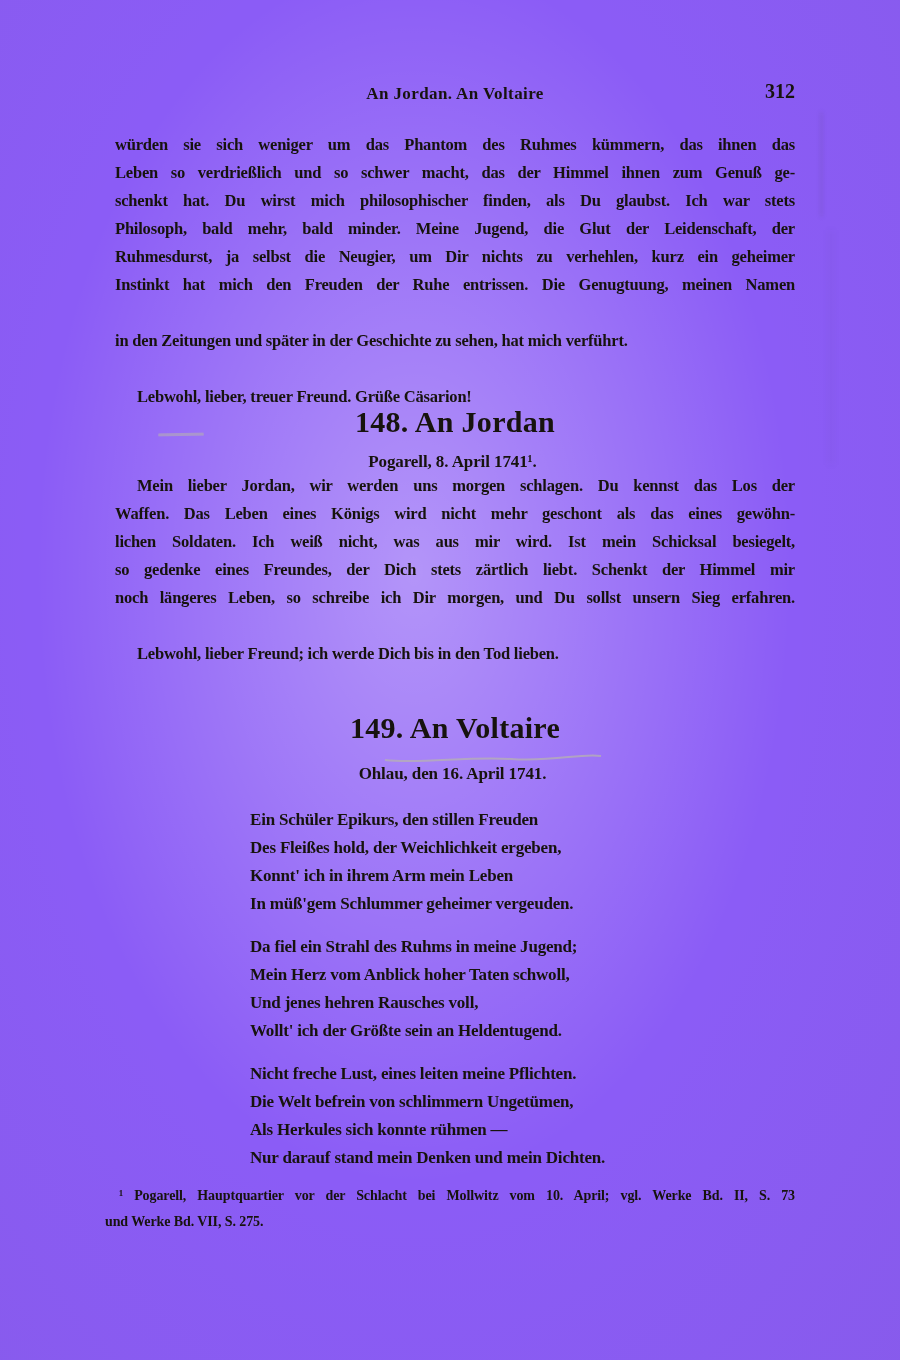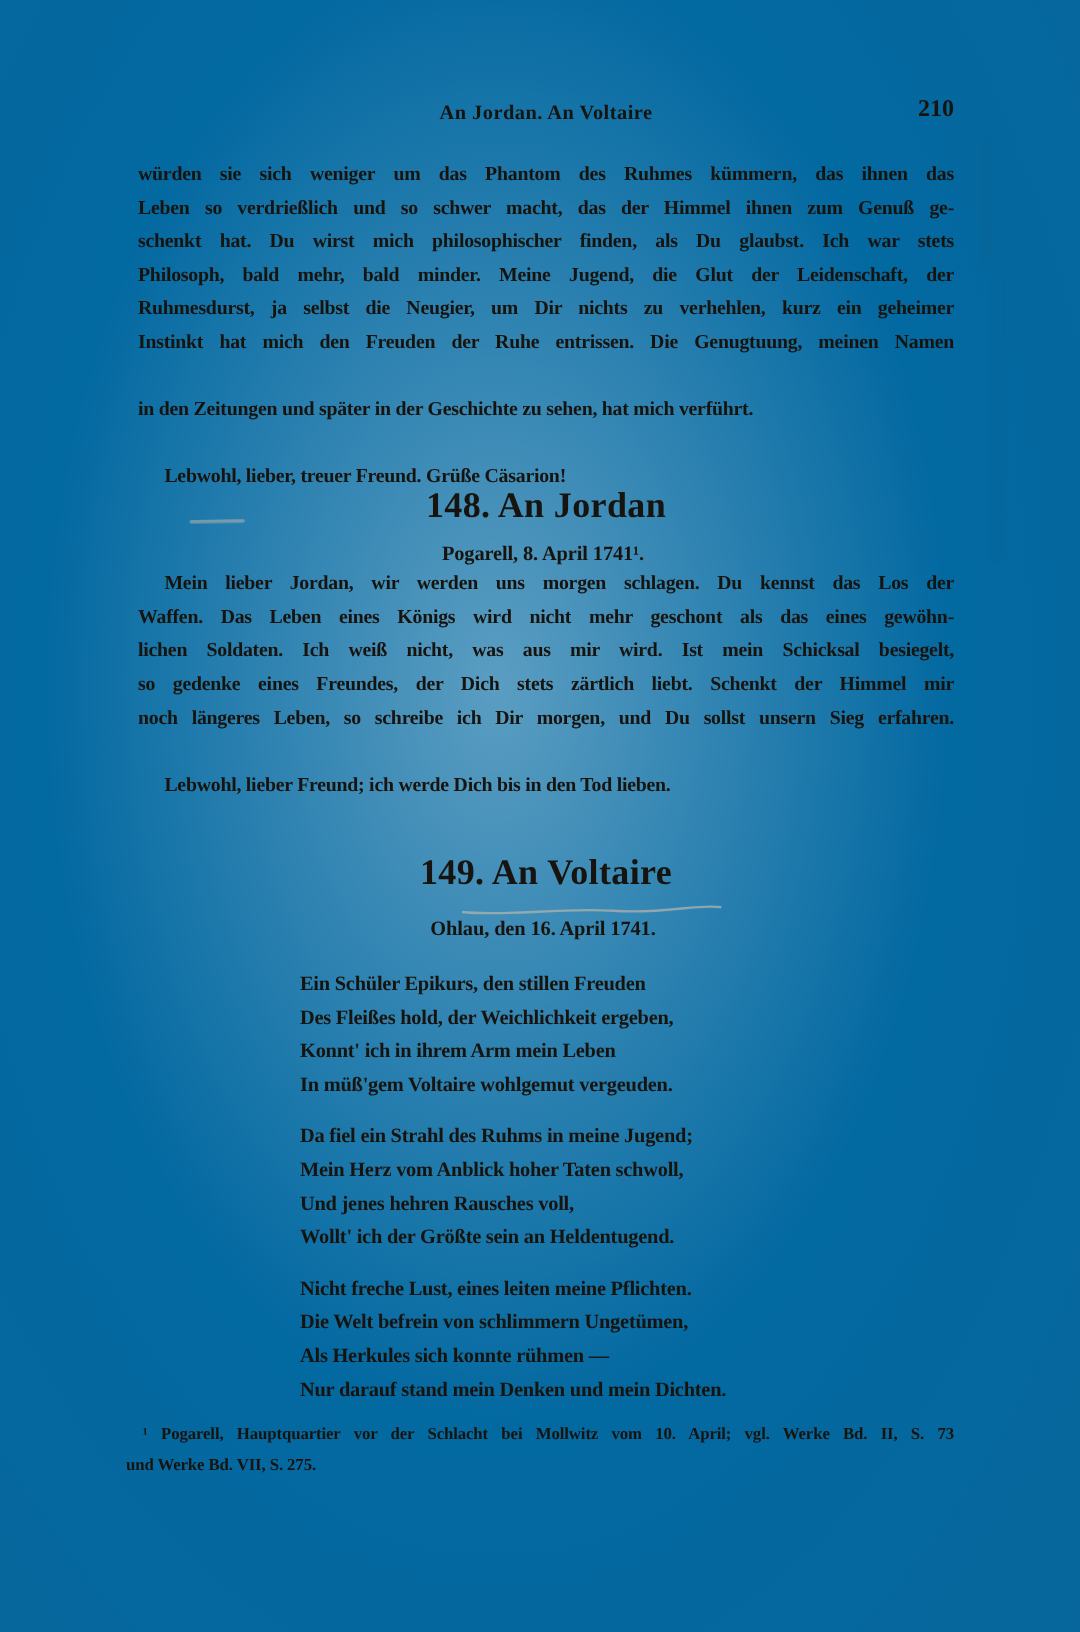--- a/index.html
+++ b/index.html
@@ -1,19 +1,19 @@
 <!DOCTYPE html>
 <html><head>
 <meta charset="utf-8">
 <style>
   html,body{margin:0;padding:0;background:#e8e7e2;}
   .page{
     position:relative;
     width:900px;height:1360px;
-    background:#0369a1;
+    background:#8b5cf6;
     overflow:hidden;
     font-family:"Liberation Serif", serif;
     color:#17130e;
   }
   .page::before{
     content:"";
     position:absolute;inset:0;
     background:radial-gradient(ellipse at 46% 42%, rgba(255,255,255,0.35) 0%, rgba(255,255,255,0) 55%, rgba(70,62,50,0.05) 100%);
     pointer-events:none;
   }
@@ -83,21 +83,21 @@
     position:absolute;left:829px;top:230px;width:4px;height:235px;
     background:rgba(60,55,45,0.05);filter:blur(3px);
   }
 </style>
 </head>
 <body>
 
 <div class="page">
 
   <div class="running">An Jordan. An Voltaire</div>
-  <div class="pagenum">210</div>
+  <div class="pagenum">312</div>
 
   <div class="block" id="intro">
     <div class="line just">würden sie sich weniger um das Phantom des Ruhmes kümmern, das ihnen das</div>
     <div class="line just">Leben so verdrießlich und so schwer macht, das der Himmel ihnen zum Genuß ge-</div>
     <div class="line just">schenkt hat. Du wirst mich philosophischer finden, als Du glaubst. Ich war stets</div>
     <div class="line just">Philosoph, bald mehr, bald minder. Meine Jugend, die Glut der Leidenschaft, der</div>
     <div class="line just">Ruhmesdurst, ja selbst die Neugier, um Dir nichts zu verhehlen, kurz ein geheimer</div>
     <div class="line just">Instinkt hat mich den Freuden der Ruhe entrissen. Die Genugtuung, meinen Namen</div>
     <div class="line left">in den Zeitungen und später in der Geschichte zu sehen, hat mich verführt.</div>
     <div class="line left indent">Lebwohl, lieber, treuer Freund. Grüße Cäsarion!</div>
@@ -123,21 +123,21 @@
     <path d="M2 12 C 38 16, 86 8, 128 11 S 198 5, 218 8" stroke="#b8b5ad" fill="none" stroke-width="2" opacity="0.7"></path>
   </svg>
 
   <div class="dateline" id="d149">Ohlau, den 16. April 1741.</div>
 
   <div class="poem">
     <div class="stanza">
       <div class="line">Ein Schüler Epikurs, den stillen Freuden</div>
       <div class="line">Des Fleißes hold, der Weichlichkeit ergeben,</div>
       <div class="line">Konnt' ich in ihrem Arm mein Leben</div>
-      <div class="line">In müß'gem Voltaire wohlgemut vergeuden.</div>
+      <div class="line">In müß'gem Schlummer geheimer vergeuden.</div>
     </div>
     <div class="stanza">
       <div class="line">Da fiel ein Strahl des Ruhms in meine Jugend;</div>
       <div class="line">Mein Herz vom Anblick hoher Taten schwoll,</div>
       <div class="line">Und jenes hehren Rausches voll,</div>
       <div class="line">Wollt' ich der Größte sein an Heldentugend.</div>
     </div>
     <div class="stanza">
       <div class="line">Nicht freche Lust, eines leiten meine Pflichten.</div>
       <div class="line">Die Welt befrein von schlimmern Ungetümen,</div>

